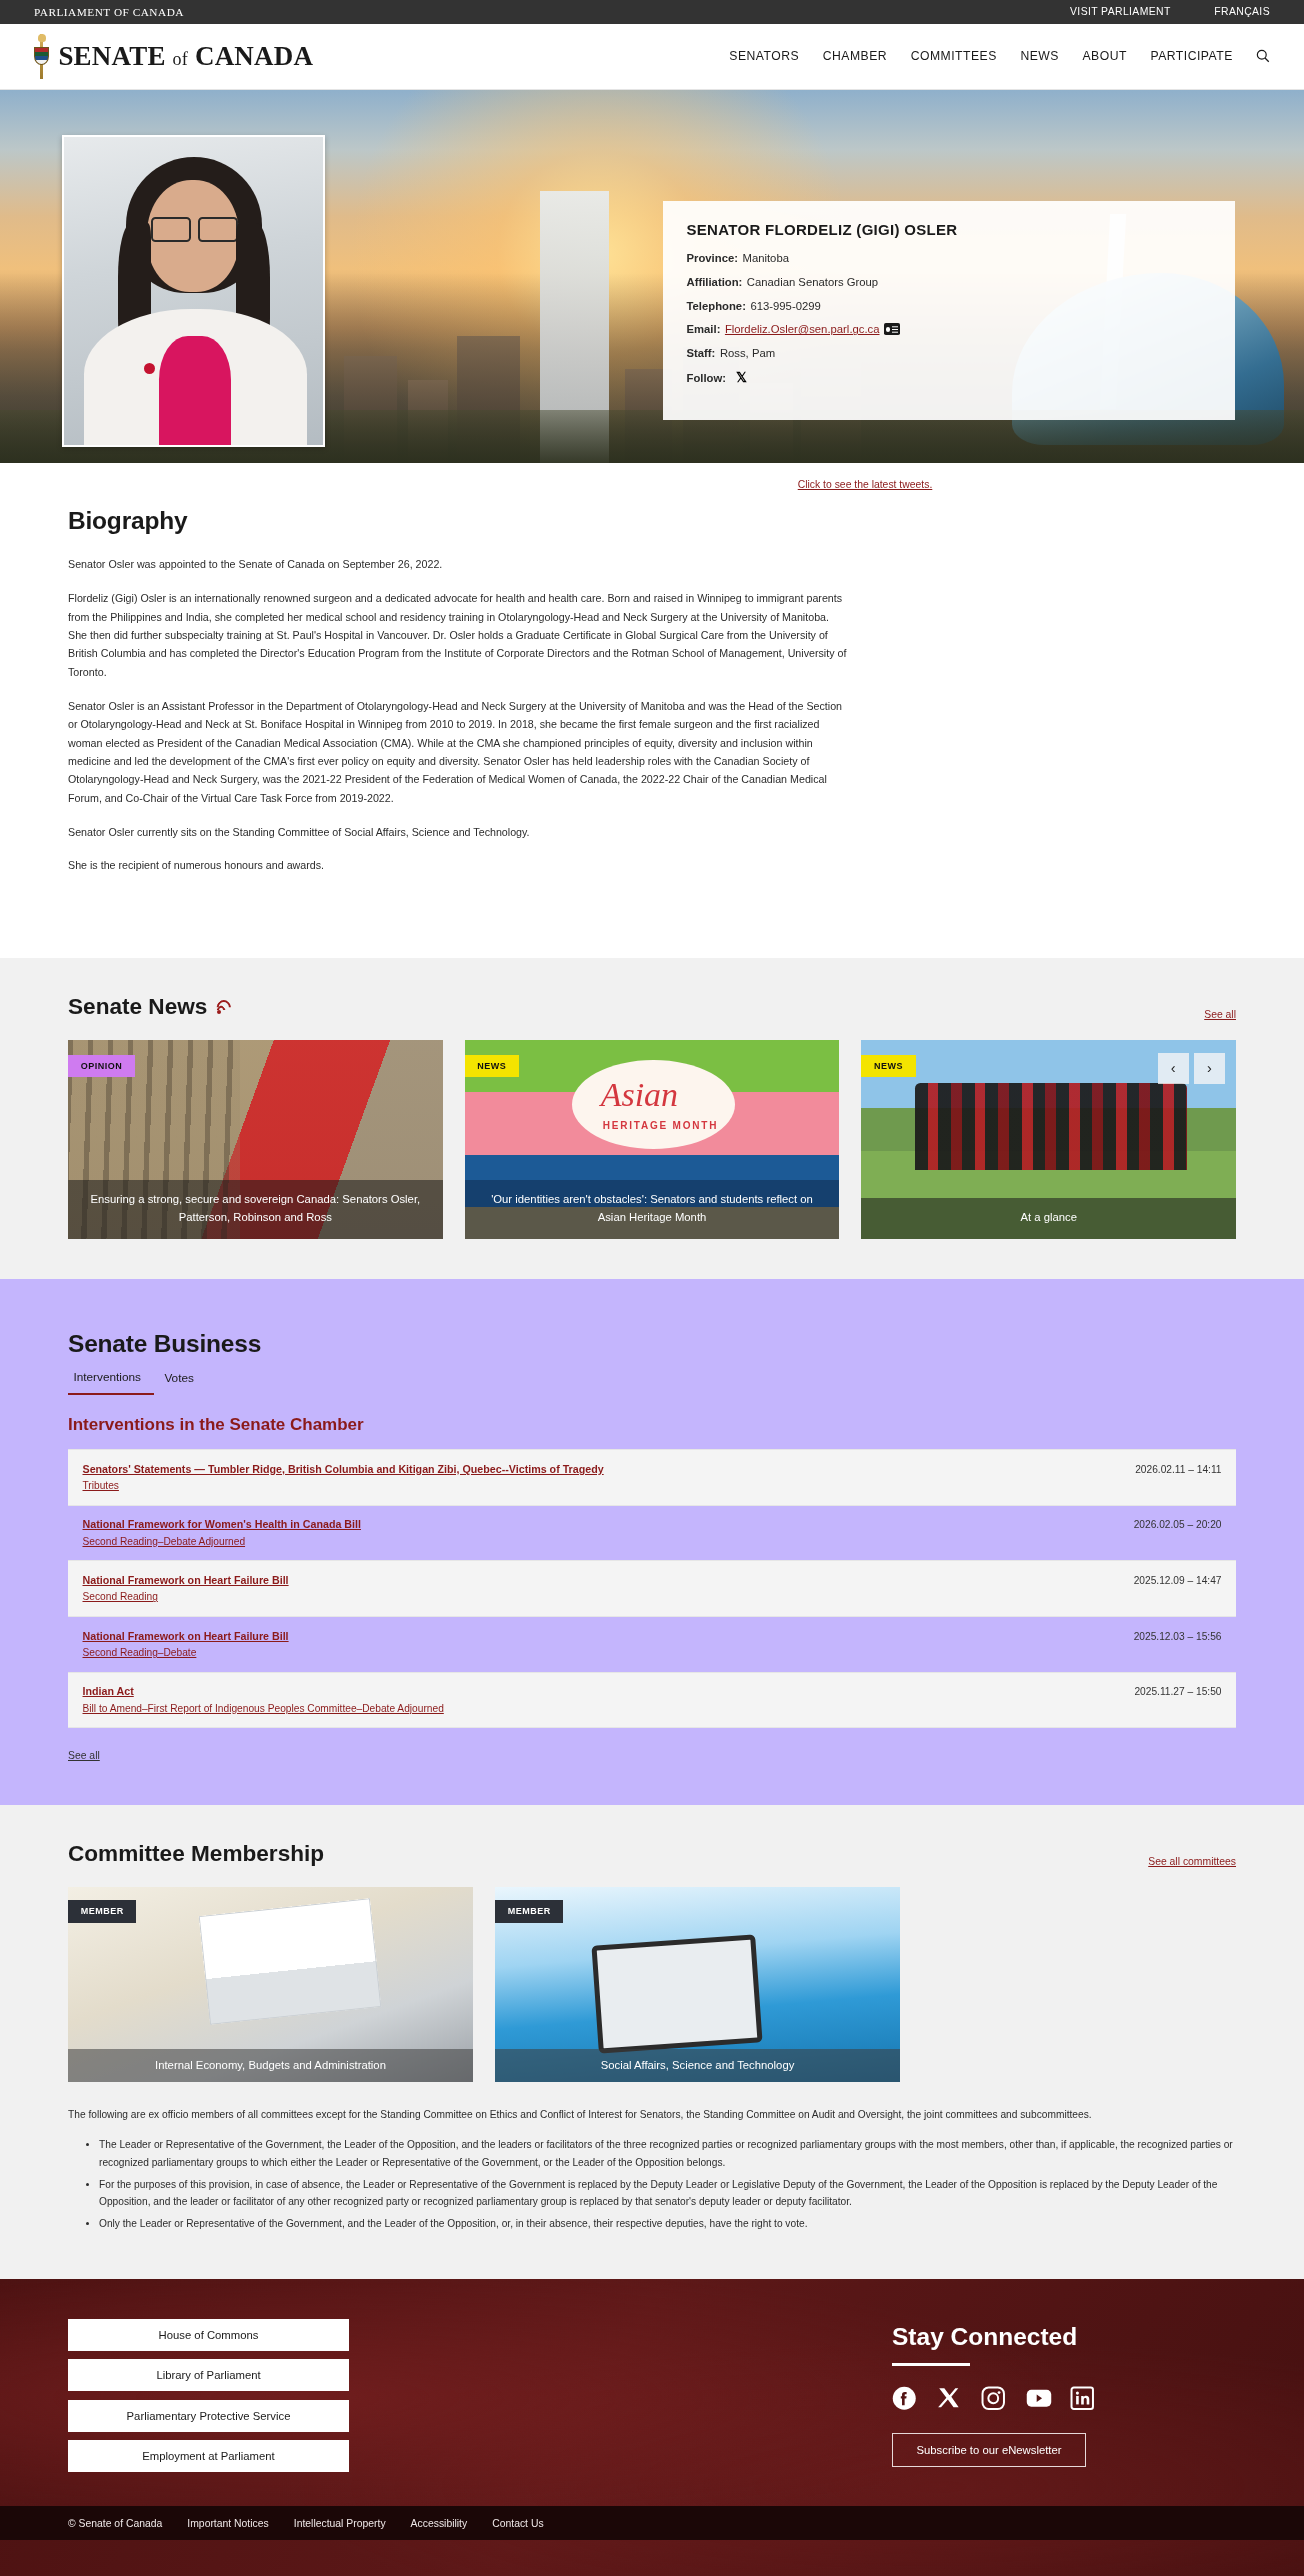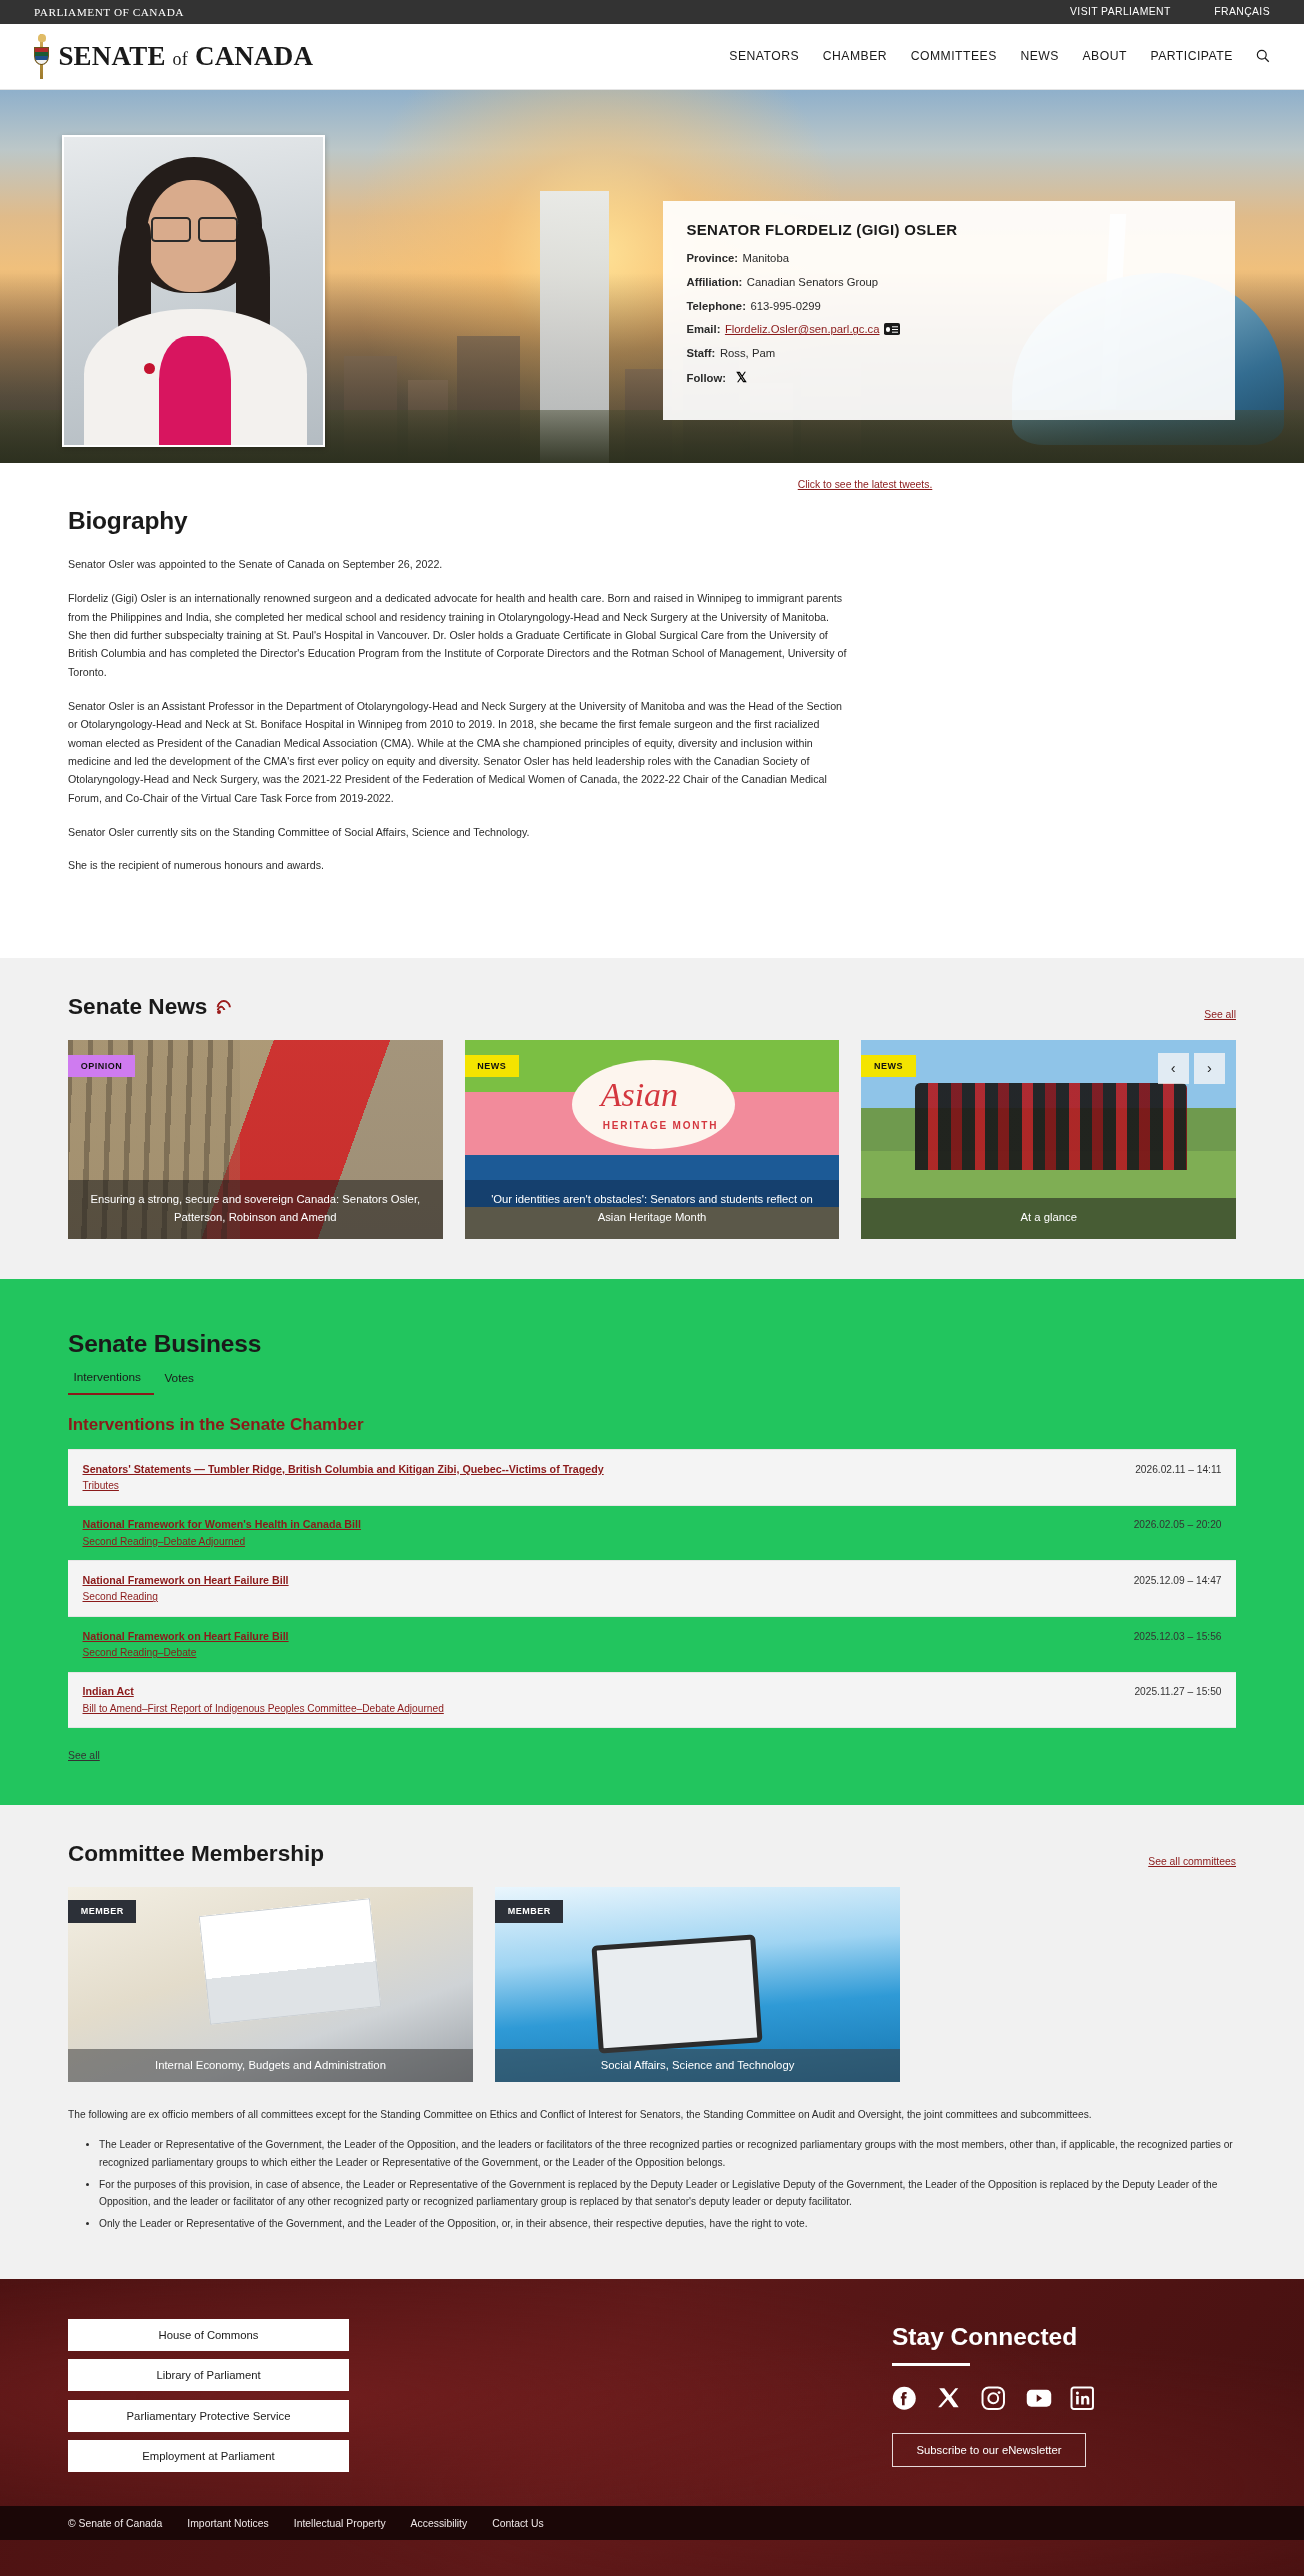--- a/index.html
+++ b/index.html
@@ -385,21 +385,21 @@
   }
   .carousel-ctl button {
     width:31px; height:31px;
     background: rgba(245,245,245,.8);
     border:none; cursor:pointer;
     font-size:14.5px; color:#222; line-height:1;
     display:flex; align-items:center; justify-content:center;
   }
 
   
-  .business { background:#22c55e; padding: 38px 0 43px 0; }
+  .business { background:#c4b5fd; padding: 38px 0 43px 0; }
   .tabs { display:flex; gap: 5.4px; margin: 7.2px 0 5.4px 0; }
   .tab {
     font-size: 11.8px; padding: 5.4px 12.7px 8.2px 5.4px;
     color:#1a1a1a; background:none; border:none; cursor:pointer;
     font-family: "Liberation Sans", sans-serif;
   }
   .tab.active { border-bottom: 2.7px solid #8b1a1a; font-weight:400; }
   h3.sub-title {
     font-size: 17px; font-weight:700; color:#8b1a1a;
     margin: 20px 0 14.5px 0;
@@ -633,21 +633,21 @@
             <span class="a2"></span>
           </span>
       </h2>
       <a class="see-all" href="#">See all</a>
     </div>
     <div class="news-grid">
 
       <article class="news-card nc1">
         <span class="img"></span>
         <span class="badge opinion">OPINION</span>
-        <div class="news-cap">Ensuring a strong, secure and sovereign Canada: Senators Osler, Patterson, Robinson and Amend</div>
+        <div class="news-cap">Ensuring a strong, secure and sovereign Canada: Senators Osler, Patterson, Robinson and Ross</div>
       </article>
 
       <article class="news-card nc2">
         <span class="img"></span>
         <span class="sub">HERITAGE MONTH</span>
         <span class="badge news">NEWS</span>
         <div class="news-cap">'Our identities aren't obstacles': Senators and students reflect on Asian Heritage Month</div>
       </article>
 
       <article class="news-card nc3">

